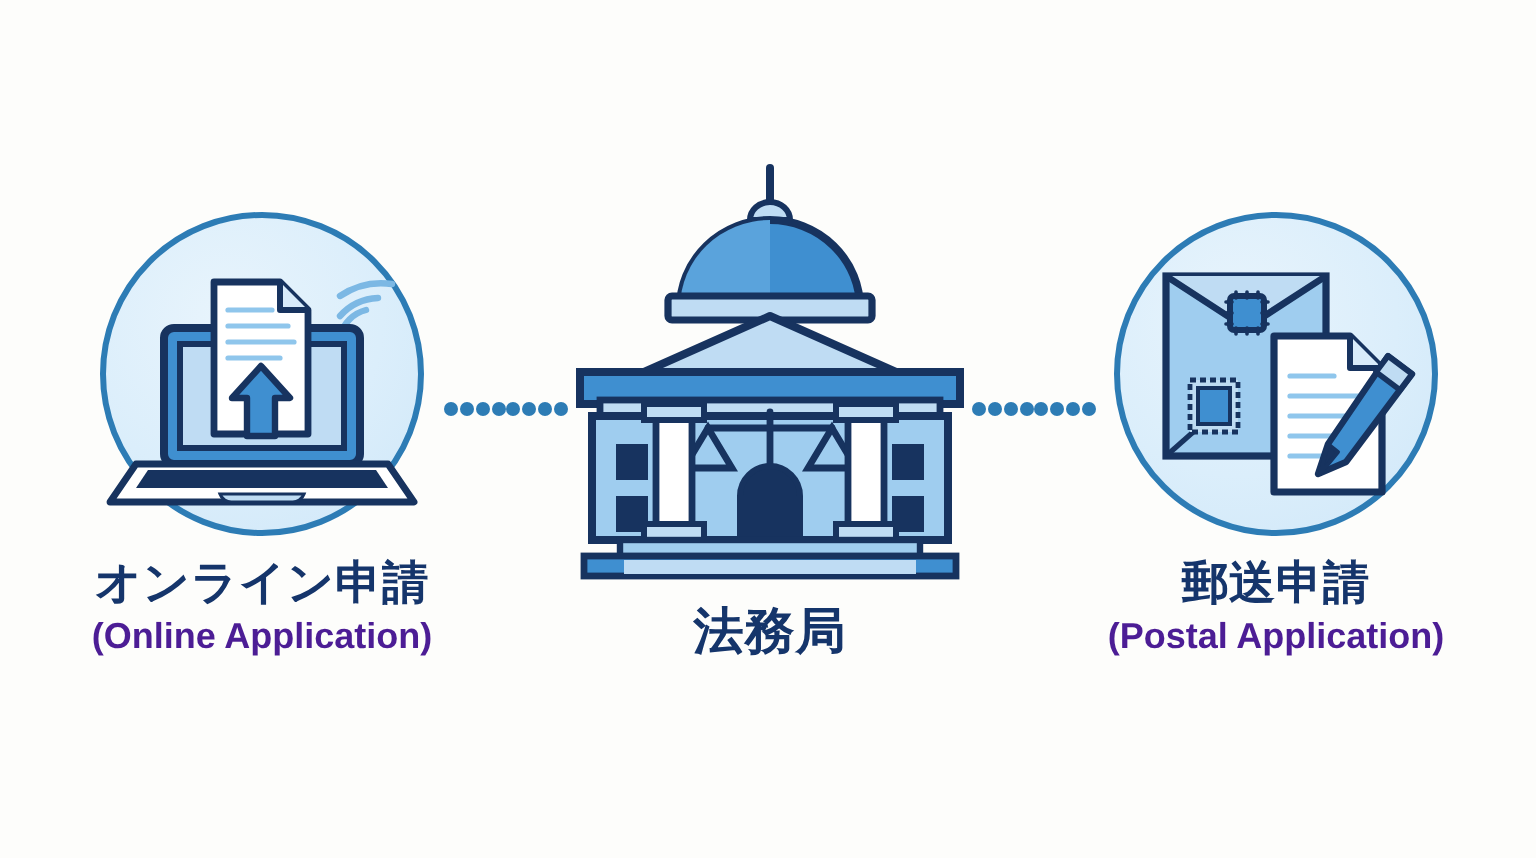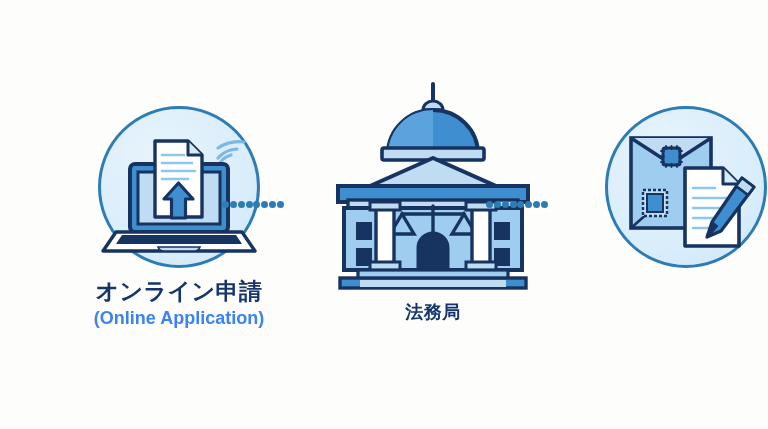--- a/index.html
+++ b/index.html
@@ -18,21 +18,20 @@
     position: relative;
     width: 768px;
     height: 429px;
     background: #fdfdfb;
   }
   .node {
     position: absolute;
     display: flex;
     flex-direction: column;
     align-items: center;
-    margin-left: 48px;
   }
   .circle-wrap {
     position: relative;
     width: 162px;
     height: 162px;
   }
   .circle-bg {
     position: absolute;
     inset: 0;
     border-radius: 50%;
@@ -58,25 +57,25 @@
   .label-jp {
     font-size: 23px;
     font-weight: bold;
     color: #15356b;
     letter-spacing: 0.5px;
     white-space: nowrap;
   }
   .label-en {
     font-size: 18px;
     font-weight: bold;
-    color: #3b82f6;
+    color: #4c1d95;
     margin-top: 3px;
     white-space: nowrap;
   }
-  .center-labels .label-jp { font-size: 18px; text-align: center; }
+  .center-labels .label-jp { font-size: 25px; text-align: center; }
   .connector {
     position: absolute;
     top: 198px;
     height: 12px;
     display: flex;
     align-items: center;
     justify-content: space-between;
   }
   .connector .dot {
     width: 7px;
@@ -245,15 +244,19 @@
           <line x1="88" y1="122" x2="112" y2="122"></line>
         </g>
 
         <g>
           <path d="M137 72 l12 9 -33 44 -14 6 5 -15 z" fill="#3f8fd0" stroke="#17335f" stroke-width="3.2" stroke-linejoin="round"></path>
           <path d="M137 72 l12 9 -6 8 -12 -9 z" fill="#bfdcf3" stroke="#17335f" stroke-width="2.8" stroke-linejoin="round"></path>
           <path d="M107 116 l5 4 -9 11 z" fill="#17335f" stroke="#17335f" stroke-width="2" stroke-linejoin="round"></path>
         </g>
       </svg>
     </div>
+    <div class="labels">
+      <div class="label-jp">郵送申請</div>
+      <div class="label-en">(Postal Application)</div>
+    </div>
   </div>
 
 </div>
 
 </body></html>

